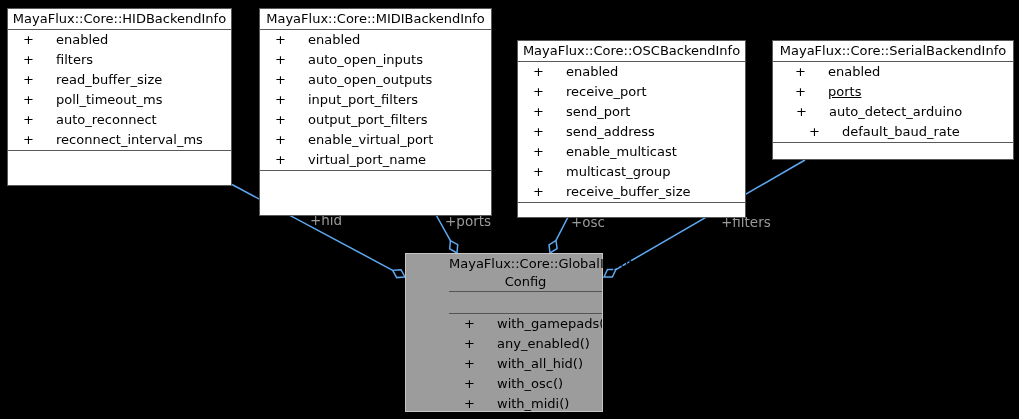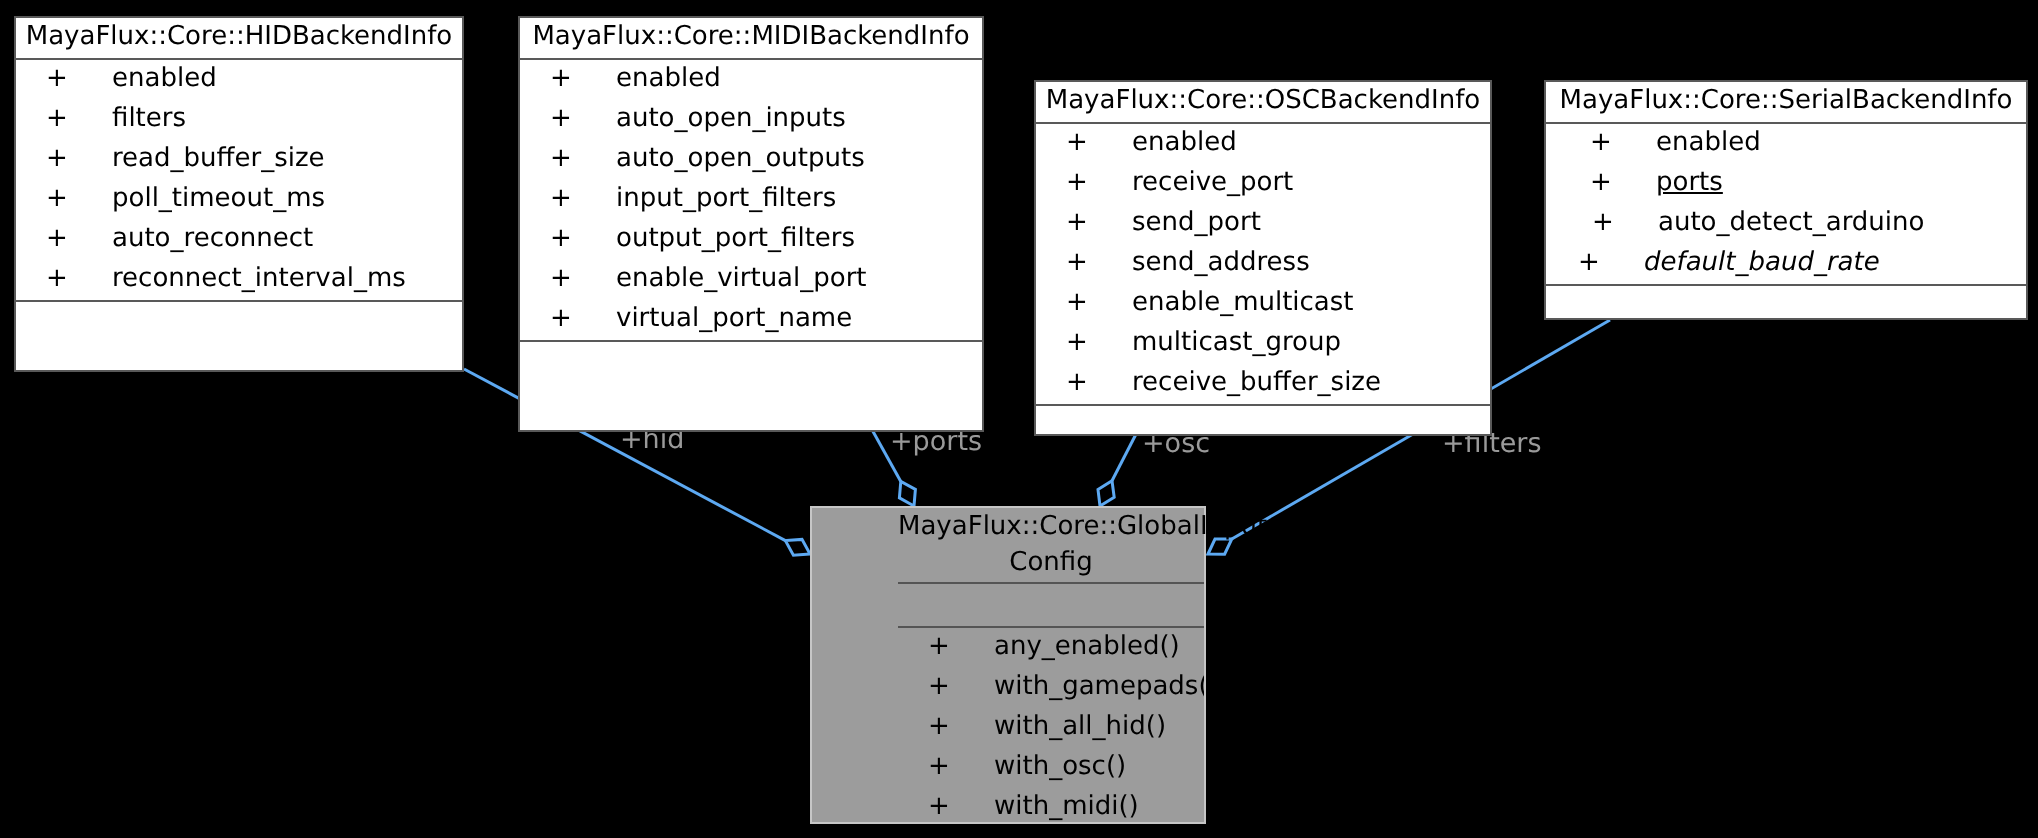--- a/index.html
+++ b/index.html
@@ -114,33 +114,33 @@
     </div>
     <div class="footer"></div>
   </div>
 
   <div class="node" style="left:772px;top:40px;width:242px;height:120px;justify-content:center;">
     <div class="title">MayaFlux::Core::SerialBackendInfo</div>
     <div class="members">
       <div class="row" style="padding-left:22px;"><span class="vis">+</span><span>enabled</span></div>
       <div class="row" style="padding-left:22px;text-decoration:underline;"><span class="vis">+</span><span>ports</span></div>
       <div class="row" style="padding-left:23px;"><span class="vis">+</span><span>auto_detect_arduino</span></div>
-      <div class="row" style="padding-left:16px;font-style:italic;"><span class="vis">+</span><span>default_baud_rate</span></div>
+      <div class="row" style="padding-left:36px;"><span class="vis">+</span><span>default_baud_rate</span></div>
     </div>
     <div class="footer"></div>
   </div>
 
   <div class="node highlight" style="left:405px;top:253px;width:198px;height:159px;">
     <div class="title2">
       <div>MayaFlux::Core::GlobalInput</div>
       <div>Config</div>
     </div>
     <div class="spacer"></div>
     <div class="members">
+      <div class="row"><span class="vis">+</span><span>with_gamepads()</span></div>
       <div class="row"><span class="vis">+</span><span>any_enabled()</span></div>
-      <div class="row"><span class="vis">+</span><span>with_gamepads()</span></div>
       <div class="row"><span class="vis">+</span><span>with_all_hid()</span></div>
       <div class="row"><span class="vis">+</span><span>with_osc()</span></div>
       <div class="row"><span class="vis">+</span><span>with_midi()</span></div>
     </div>
   </div>
 
 </div>
 
 </body></html>

